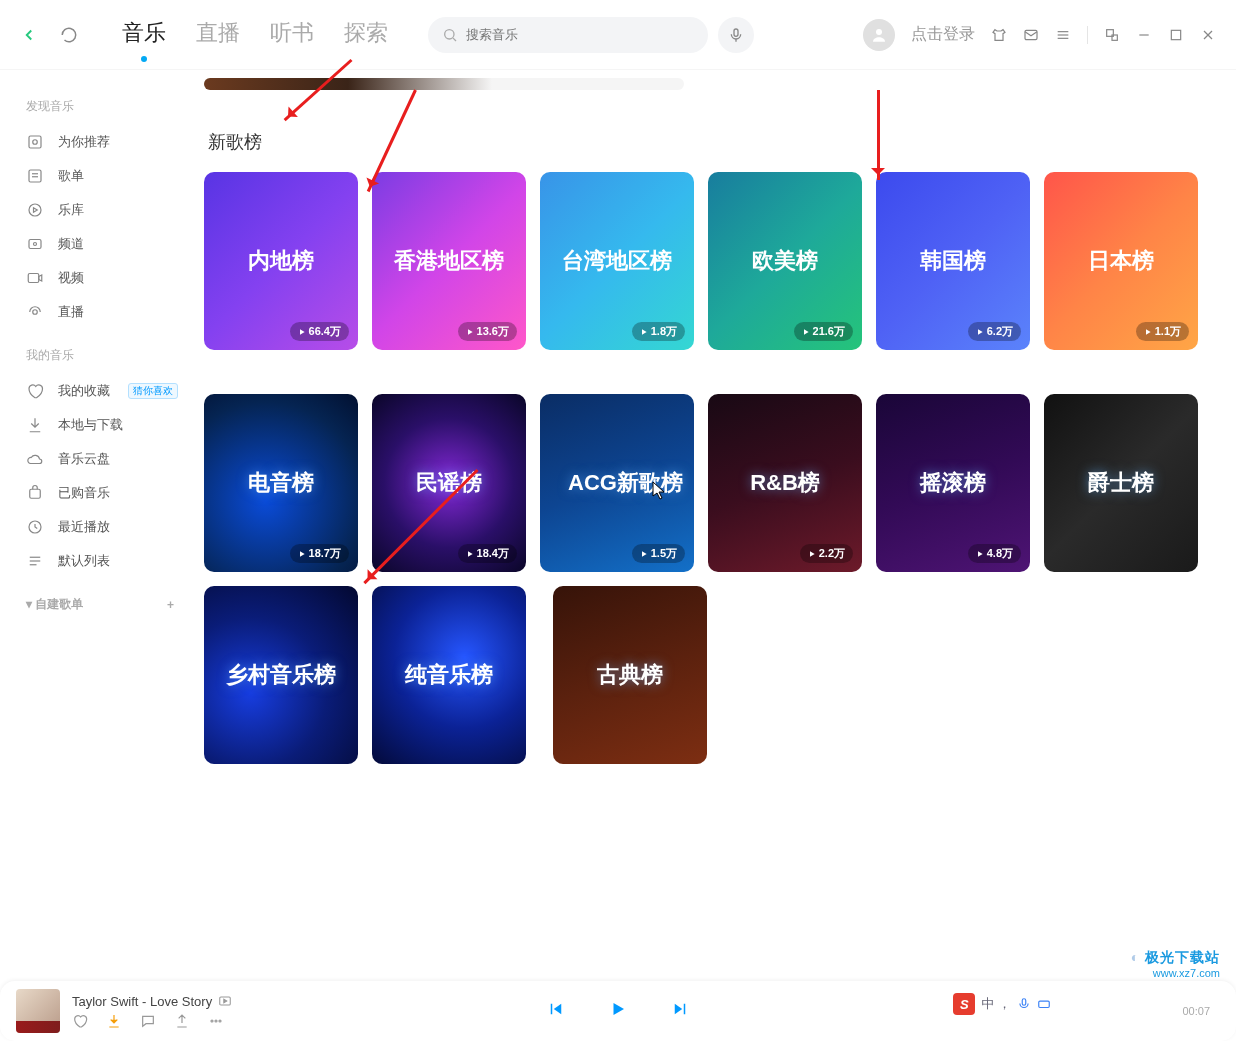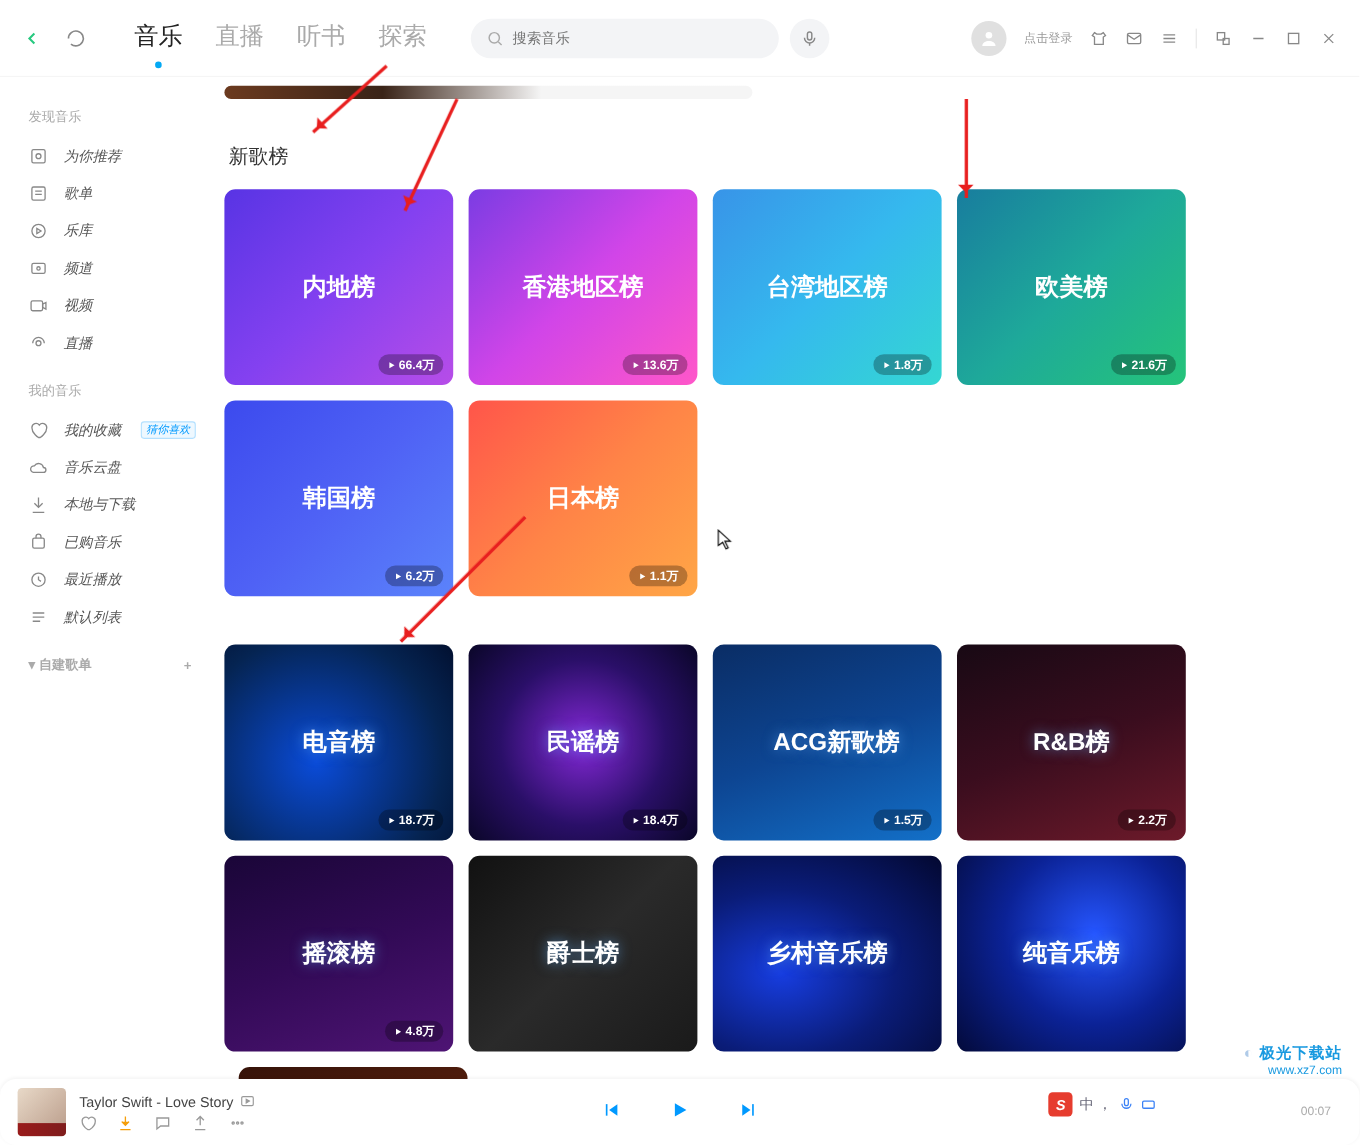--- a/index.html
+++ b/index.html
@@ -13,40 +13,40 @@
 .main-tab { font-size: 22px; color: #aaa; cursor: pointer; position: relative; padding-bottom: 4px; }
 .main-tab.active { color: #222; font-weight: 500; }
 .main-tab.active::after { content: ""; position: absolute; left: 50%; transform: translateX(-50%); top: 38px; width: 6px; height: 6px; border-radius: 50%; background: #03a9f4; }
 .search-wrap { margin-left: 40px; display:flex; align-items:center; gap:10px;}
 .search-box { width: 280px; height: 36px; background: #f3f4f6; border-radius: 18px; display: flex; align-items: center; padding: 0 14px; }
 .search-box svg { width: 16px; height: 16px; color: #aaa; margin-right: 8px; }
 .search-box input { border: none; background: transparent; outline: none; flex: 1; font-size: 13px; color: #666; }
 .voice-btn { width: 36px; height: 36px; background: #f3f4f6; border-radius: 50%; display:flex; align-items:center; justify-content:center; cursor:pointer; color:#888; }
 .header-right { margin-left: auto; display: flex; align-items: center; gap: 16px; }
 .avatar-circle { width: 32px; height: 32px; border-radius: 50%; background: #e0e0e0; display:flex; align-items:center; justify-content:center; color:#fff; }
-.login-text { font-size: 11px; color: #999; cursor: pointer; }
+.login-text { font-size: 16px; color: #999; cursor: pointer; }
 .top-icon { width: 16px; height: 16px; color: #888; cursor: pointer; }
 .divider-v { width:1px; height:18px; background:#e5e5e5; }
 
 
 .body-wrap { display: flex; height: calc(100% - 70px - 60px); }
 .sidebar { width: 190px; padding: 20px 12px 12px 22px; overflow-y: auto; font-size: 13px; }
 .side-section { font-size: 12px; color: #aaa; margin: 8px 0 10px 4px; display:flex; align-items:center; cursor:pointer; }
-.side-item { display: flex; align-items: center; gap: 14px; height: 34px; color: #555; cursor: pointer; border-radius: 6px; padding-left: 4px; font-style: italic; }
+.side-item { display: flex; align-items: center; gap: 14px; height: 34px; color: #555; cursor: pointer; border-radius: 6px; padding-left: 4px; }
 .side-item svg { width: 18px; height: 18px; color: #888; }
 .side-badge { font-size: 10px; color: #0099ff; border: 1px solid #b3e0ff; padding: 0 4px; border-radius: 3px; margin-left: 4px; background:#eef8ff; }
 .create-row { display: flex; align-items: center; justify-content: space-between; margin-top: 14px; padding: 4px; font-weight: bold; }
 .create-row span { color: #aaa; font-size: 12px; }
 .create-plus { font-size: 20px; color: #bbb; cursor: pointer; }
 
 .content { flex: 1; padding: 8px 16px 20px 14px; overflow-y: auto; }
 .banner-strip { width: 480px; height: 12px; background: linear-gradient(90deg, #6b3a1f, #3a2418, #f5f5f5 60%, #f5f5f5); border-radius: 6px; margin-bottom: 40px; }
 .section-title { font-size: 18px; color: #333; font-weight: 500; margin: 8px 0 18px 4px; }
 .card-grid { display: flex; flex-wrap: wrap; gap: 14px; margin-bottom: 44px; }
-.chart-card { width: 208px; height: 178px; border-radius: 10px; position: relative; display: flex; align-items: center; justify-content: center; color: #fff; font-size: 22px; font-weight: bold; cursor: pointer; overflow: hidden; }
+.chart-card { width: 154px; height: 178px; border-radius: 10px; position: relative; display: flex; align-items: center; justify-content: center; color: #fff; font-size: 22px; font-weight: bold; cursor: pointer; overflow: hidden; }
 .chart-card .play-count { position: absolute; right: 9px; bottom: 9px; font-size: 11px; background: rgba(0,0,0,0.28); padding: 2px 8px; border-radius: 10px; display:flex; align-items:center; gap:3px; font-weight:bold; }
 .chart-card .play-count svg { width: 8px; height: 8px; fill: #fff; }
 
 
 .g-purple { background: linear-gradient(135deg, #5834e4, #8441f0, #b74de8); }
 .g-pink { background: linear-gradient(135deg, #7b3ce3, #d145e8, #ff57c9); }
 .g-cyan { background: linear-gradient(135deg, #3894e8, #35b9ee, #34d7d2); }
 .g-teal { background: linear-gradient(135deg, #187d9e, #1ea99a, #25c47a); }
 .g-blue { background: linear-gradient(135deg, #3c4aee, #4f62f5, #5b83fb); }
 .g-orange { background: linear-gradient(135deg, #ff554a, #ff8447, #ffa646); }
@@ -224,29 +224,29 @@
     <div id="my-list">
         <div class="side-item">
           <svg viewBox="0 0 24 24" fill="none" stroke="currentColor" stroke-width="1.6">
             <path d="M12 21s-8-5-8-12a5 5 0 0 1 9-3 5 5 0 0 1 9 3c0 7-8 12-8 12z"></path>
           </svg>
           <span>我的收藏</span>
           <span class="side-badge">猜你喜欢</span>
         </div>
         <div class="side-item">
           <svg viewBox="0 0 24 24" fill="none" stroke="currentColor" stroke-width="1.6">
+            <path d="M12 3v12m-5-5 5 5 5-5M5 21h14"></path>
+          </svg>
+          <span>本地与下载</span>
+        </div>
+        <div class="side-item">
+          <svg viewBox="0 0 24 24" fill="none" stroke="currentColor" stroke-width="1.6">
             <path d="M6 18a4 4 0 1 1 1-8 6 6 0 0 1 11 2 3 3 0 0 1 0 6z"></path>
           </svg>
           <span>音乐云盘</span>
-        </div>
-        <div class="side-item">
-          <svg viewBox="0 0 24 24" fill="none" stroke="currentColor" stroke-width="1.6">
-            <path d="M12 3v12m-5-5 5 5 5-5M5 21h14"></path>
-          </svg>
-          <span>本地与下载</span>
         </div>
         <div class="side-item">
           <svg viewBox="0 0 24 24" fill="none" stroke="currentColor" stroke-width="1.6">
             <rect x="5" y="7" width="14" height="12" rx="2"></rect>
             <path d="M9 7V5a3 3 0 0 1 6 0v2"></path>
           </svg>
           <span>已购音乐</span>
         </div>
         <div class="side-item">
           <svg viewBox="0 0 24 24" fill="none" stroke="currentColor" stroke-width="1.6">

